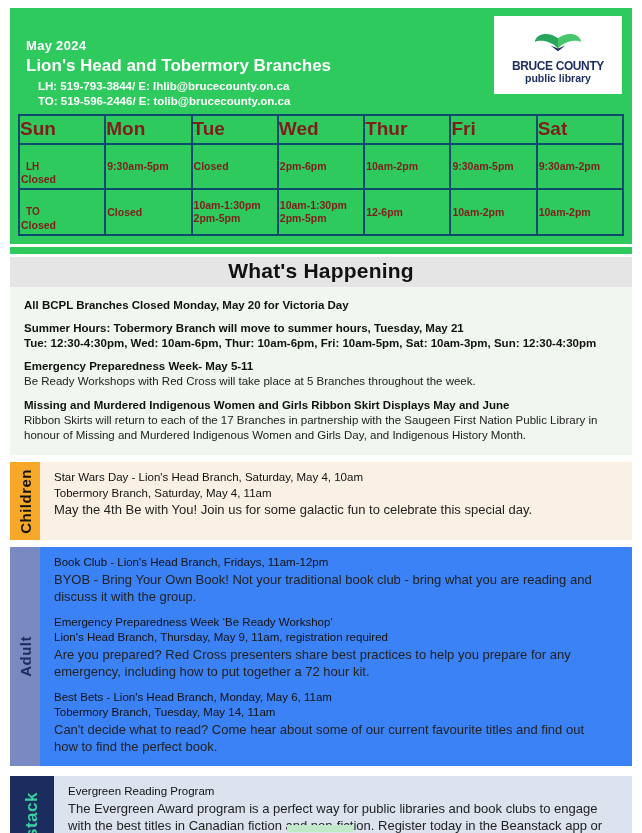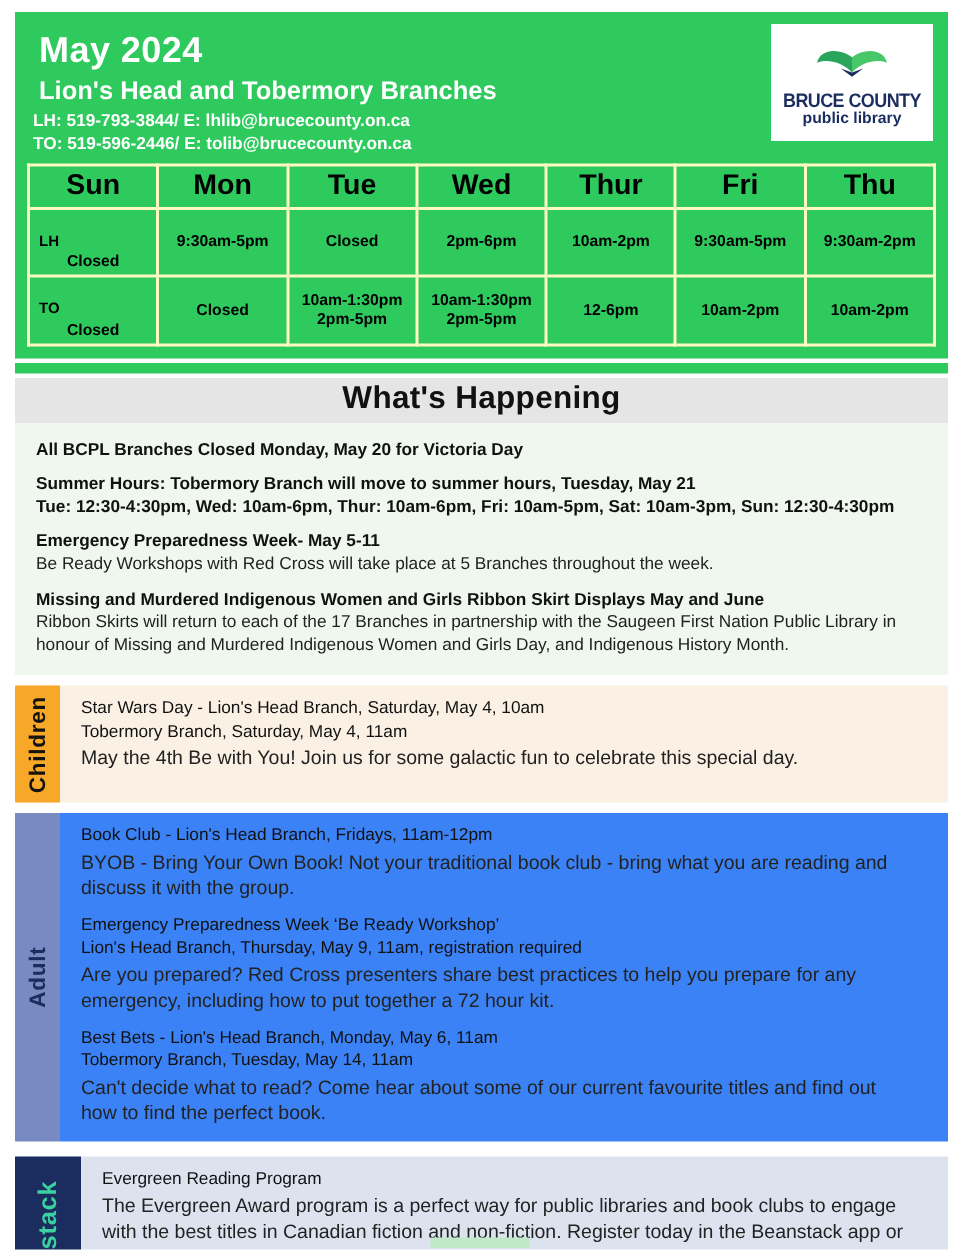--- a/index.html
+++ b/index.html
@@ -1,32 +1,32 @@
 <!DOCTYPE html>
 <html><head>
 <meta charset="utf-8">
 <style>
   * { margin:0; padding:0; box-sizing:border-box; }
   body { background:#ffffff; font-family:"Liberation Sans", sans-serif; }
   .page { position:relative; width:642px; height:833px; background:#ffffff; overflow:hidden; }
 
   
   .header-block { margin:8px 10px 0; background:#2fca5d; padding:6px 8px 8px; position:relative; }
-  .title-month { color:#fff; font-size:24px; font-weight:bold; margin:6px 0 2px 8px; letter-spacing:.3px; }
+  .title-month { color:#fff; font-size:13px; font-weight:bold; margin:24px 0 2px 8px; letter-spacing:.3px; }
   .title-branches { color:#fff; font-size:17px; font-weight:bold; margin:3px 0 4px 8px; }
-  .contact-line { color:#fff; font-size:11.5px; font-weight:bold; margin:3px 0 0 4px; }
-
-  .logo-box { position:absolute; top:8px; right:10px; width:108px; height:78px; background:#ffffff;
+  .contact-line { color:#fff; font-size:11.5px; font-weight:bold; margin:3px 0 0 20px; }
+
+  .logo-box { position:absolute; top:8px; right:10px; width:128px; height:78px; background:#ffffff;
               display:flex; flex-direction:column; align-items:center; justify-content:center; }
   .logo-name { color:#1b2c5f; font-size:13px; font-weight:bold; letter-spacing:-.4px; transform:scaleX(.92); white-space:nowrap; }
   .logo-sub { color:#1b2c5f; font-size:10.5px; font-weight:bold; margin-top:-1px; }
 
   
   .schedule { width:100%; border-collapse:collapse; margin-top:7px; }
-  .schedule th, .schedule td { border:2px solid #fef9c3; color:#000000; text-align:center; vertical-align:middle; }
+  .schedule th, .schedule td { border:2px solid #0c4a6e; color:#7f1d1d; text-align:left; vertical-align:middle; }
   .schedule th { font-size:19px; font-weight:bold; padding:2px 0 3px; width:14.28%; }
   .schedule td { font-size:10.5px; font-weight:bold; padding:2px 1px; white-space:pre-line; line-height:1.25; }
   .row-lh td { height:21px; }
   .row-to td { height:34px; }
   .first-cell { position:relative; }
   .branch-label { position:absolute; left:6px; top:50%; transform:translateY(-50%); font-size:10px; }
 
   
   .divider-bar { margin:3px 10px; height:7px; background:#2fca5d; }
   .banner { margin:3px 10px 0; background:#e5e5e5; text-align:center; padding:2px 0 4px; }
@@ -90,21 +90,21 @@
 
     <table class="schedule">
       <thead>
         <tr>
           <th>Sun</th>
           <th>Mon</th>
           <th>Tue</th>
           <th>Wed</th>
           <th>Thur</th>
           <th>Fri</th>
-          <th>Thu</th>
+          <th>Sat</th>
         </tr>
       </thead>
       <tbody>
         <tr class="row-lh">
           <td class="first-cell">
             <span class="branch-label">LH</span>
             <span>Closed</span>
           </td>
           <td>9:30am-5pm</td>
           <td>Closed</td>

